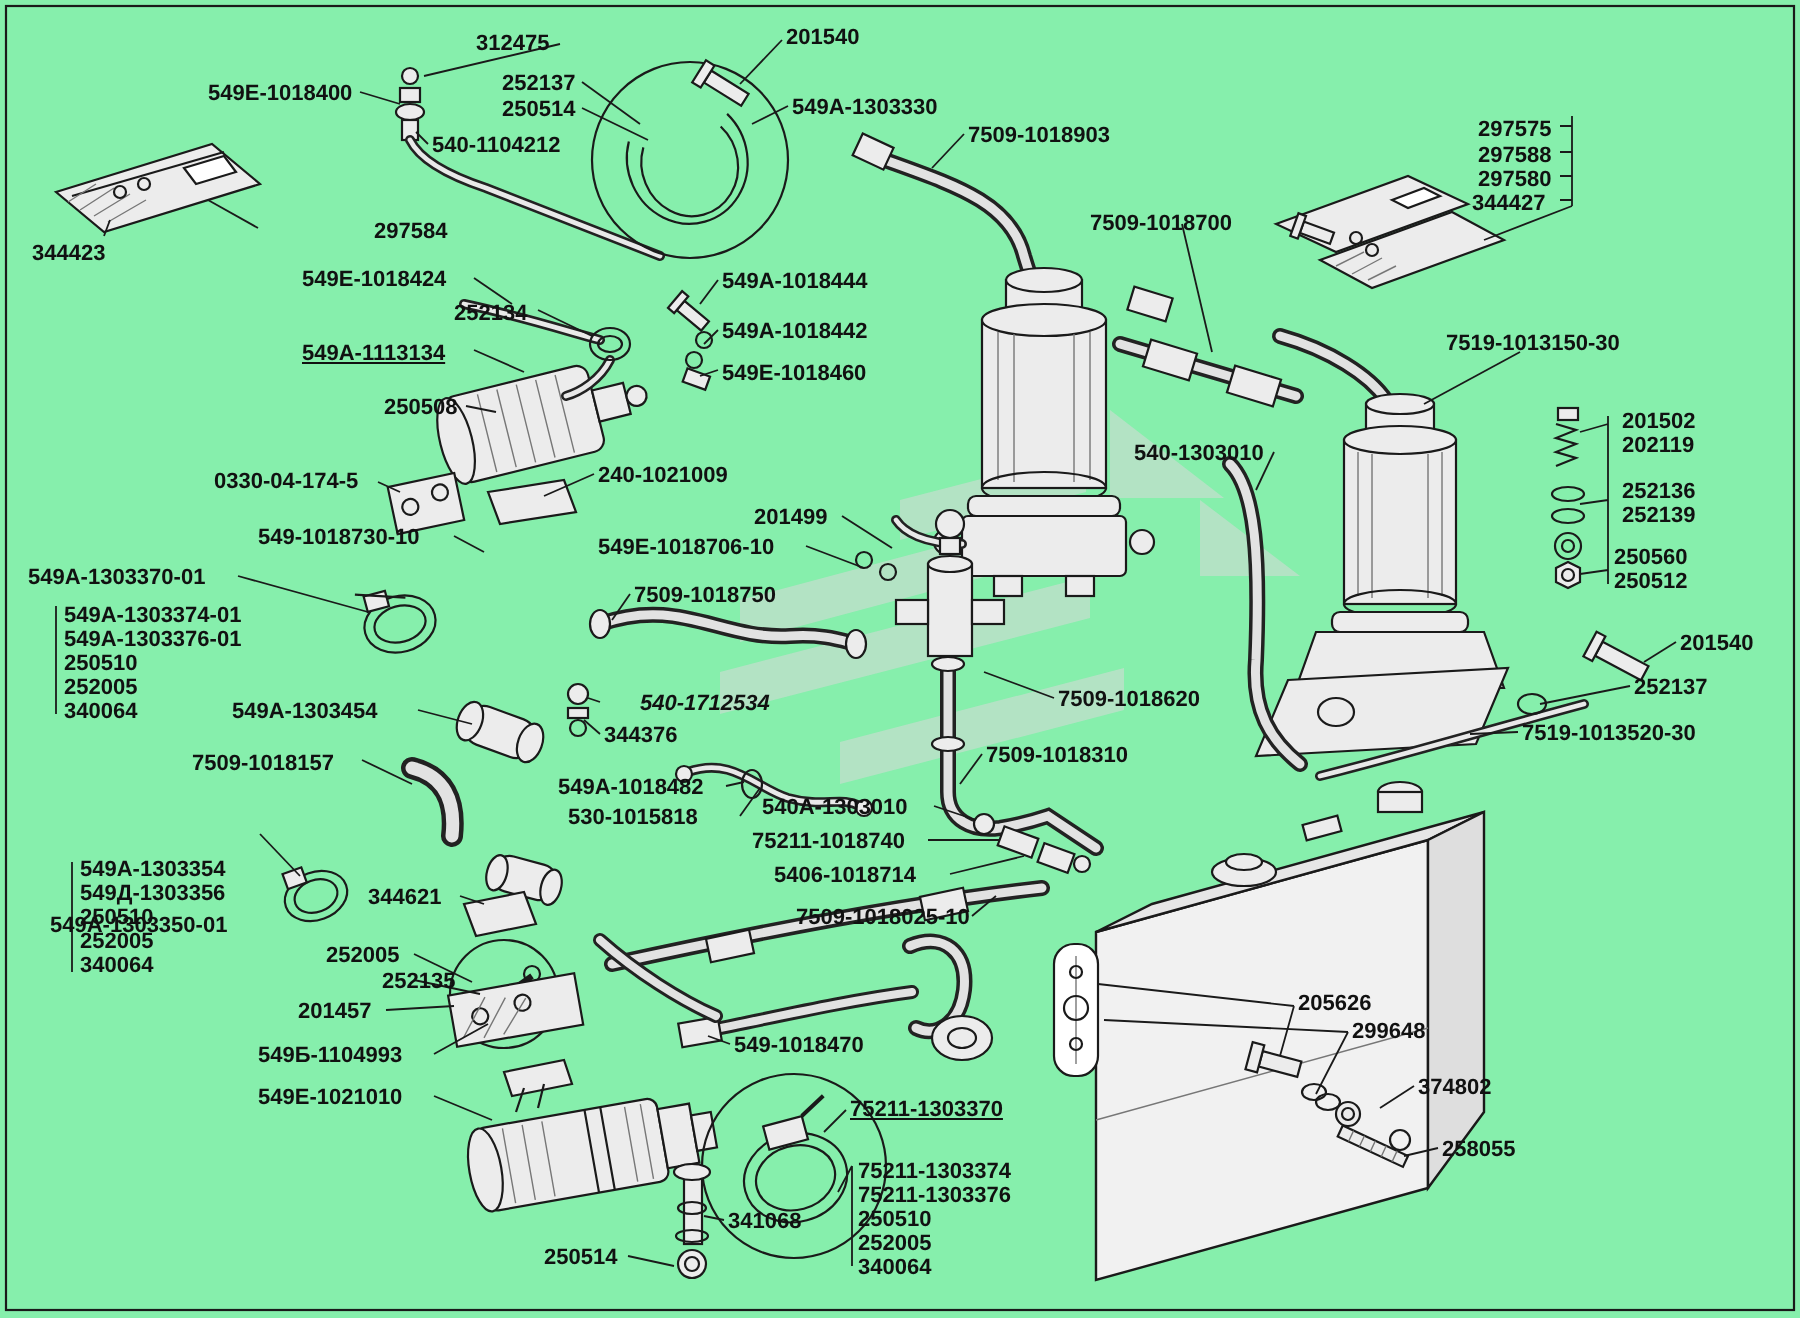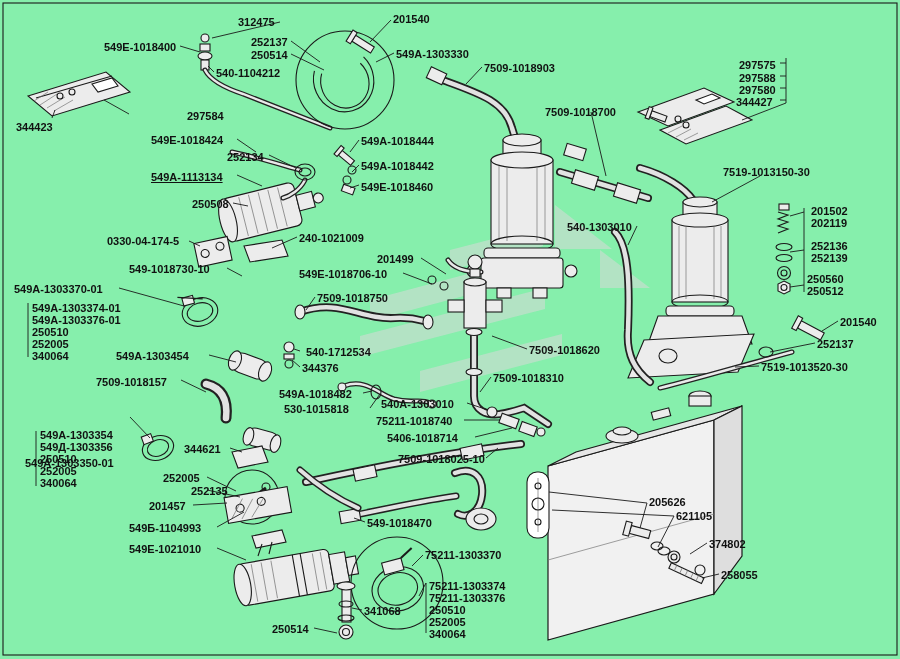--- a/index.html
+++ b/index.html
@@ -495,21 +495,21 @@
       <div class="plabel" style="left: 299px; top: 268px;">549Е-1018706-10</div>
       <div class="plabel" style="left: 14px; top: 283px;">549А-1303370-01</div>
       <div class="plabel" style="left: 317px; top: 292px;">7509-1018750</div>
       <div class="plabel" style="left: 32px; top: 302px;">549А-1303374-01</div>
       <div class="plabel" style="left: 32px; top: 314px;">549А-1303376-01</div>
       <div class="plabel" style="left: 32px; top: 326px;">250510</div>
       <div class="plabel" style="left: 32px; top: 338px;">252005</div>
       <div class="plabel" style="left: 32px; top: 350px;">340064</div>
       <div class="plabel" style="left: 840px; top: 316px;">201540</div>
       <div class="plabel" style="left: 817px; top: 338px;">252137</div>
-      <div class="plabel" style="left: 306px; top: 346px;">540-1712534</div>
+      <div class="plabel" style="left: 320px; top: 346px; font-style: italic;">540-1712534</div>
       <div class="plabel" style="left: 302px; top: 362px;">344376</div>
       <div class="plabel" style="left: 529px; top: 344px;">7509-1018620</div>
       <div class="plabel" style="left: 761px; top: 361px;">7519-1013520-30</div>
       <div class="plabel" style="left: 116px; top: 350px;">549А-1303454</div>
       <div class="plabel" style="left: 493px; top: 372px;">7509-1018310</div>
       <div class="plabel" style="left: 96px; top: 376px;">7509-1018157</div>
       <div class="plabel" style="left: 279px; top: 388px;">549А-1018482</div>
       <div class="plabel" style="left: 381px; top: 398px;">540А-1303010</div>
       <div class="plabel" style="left: 284px; top: 403px;">530-1015818</div>
       <div class="plabel" style="left: 376px; top: 415px; text-align: right;">75211-1018740</div>
@@ -519,26 +519,26 @@
       <div class="plabel" style="left: 40px; top: 441px;">549Д-1303356</div>
       <div class="plabel" style="left: 184px; top: 443px;">344621</div>
       <div class="plabel" style="left: 398px; top: 453px; text-align: right;">7509-1018025-10</div>
       <div class="plabel" style="left: 40px; top: 453px;">250510</div>
       <div class="plabel" style="left: 40px; top: 465px;">252005</div>
       <div class="plabel" style="left: 40px; top: 477px;">340064</div>
       <div class="plabel" style="left: 163px; top: 472px;">252005</div>
       <div class="plabel" style="left: 163px; top: 485px; margin-left: 28px;">252135</div>
       <div class="plabel" style="left: 149px; top: 500px;">201457</div>
       <div class="plabel" style="left: 649px; top: 496px;">205626</div>
-      <div class="plabel" style="left: 676px; top: 510px;">621105</div>
+      <div class="plabel" style="left: 676px; top: 510px;">299648</div>
       <div class="plabel" style="left: 129px; top: 522px;">549Б-1104993</div>
       <div class="plabel" style="left: 367px; top: 517px;">549-1018470</div>
       <div class="plabel" style="left: 709px; top: 538px;">374802</div>
       <div class="plabel" style="left: 129px; top: 543px;">549Е-1021010</div>
-      <div class="plabel" style="left: 425px; top: 549px;">75211-1303370</div>
+      <div class="plabel" style="left: 425px; top: 549px; text-decoration: underline;">75211-1303370</div>
       <div class="plabel" style="left: 721px; top: 569px;">258055</div>
       <div class="plabel" style="left: 429px; top: 580px;">75211-1303374</div>
       <div class="plabel" style="left: 429px; top: 592px;">75211-1303376</div>
       <div class="plabel" style="left: 429px; top: 604px;">250510</div>
       <div class="plabel" style="left: 429px; top: 616px;">252005</div>
       <div class="plabel" style="left: 429px; top: 628px;">340064</div>
       <div class="plabel" style="left: 364px; top: 605px;">341068</div>
       <div class="plabel" style="left: 272px; top: 623px;">250514</div>
     </div>
 </div>

